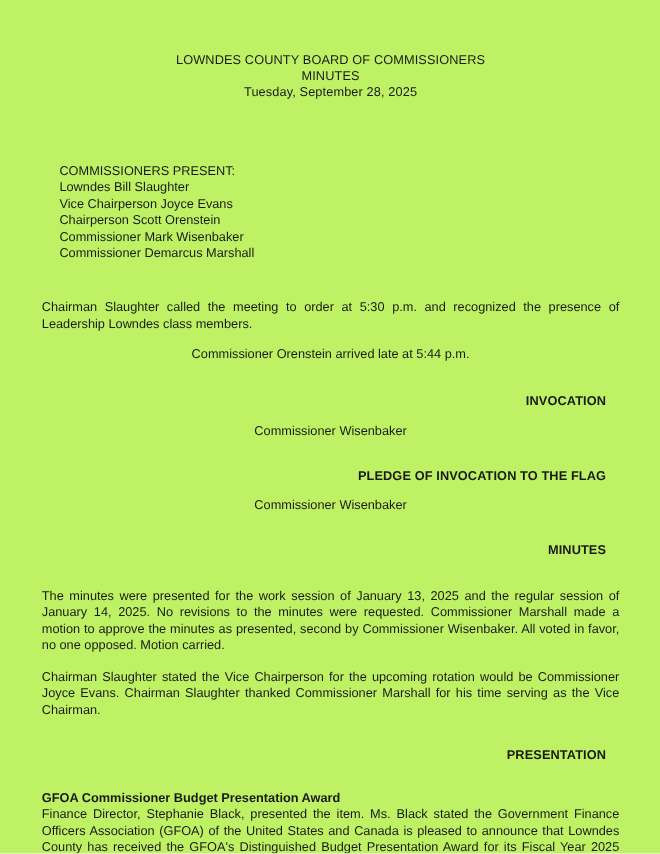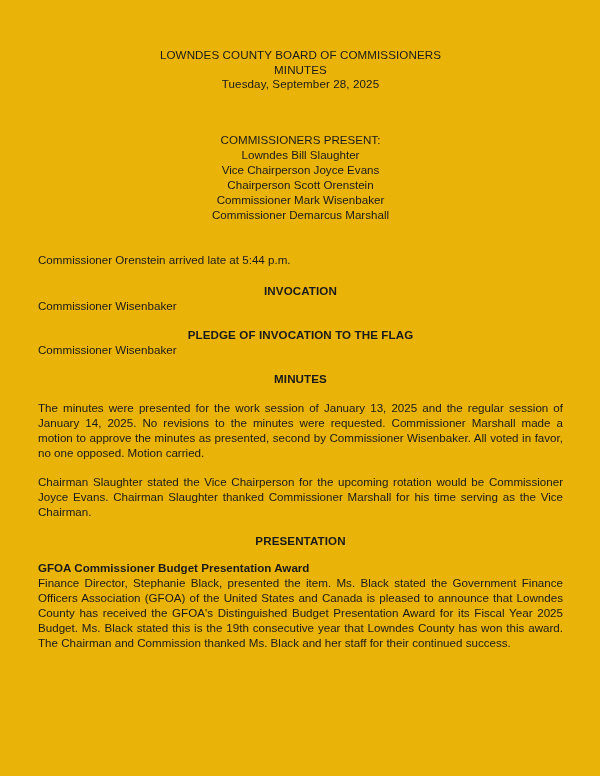--- a/index.html
+++ b/index.html
@@ -12,21 +12,21 @@
     width: 600px;
     height: 776px;
     font-family: "Liberation Sans", sans-serif;
     color: #1a1a1a;
     -webkit-font-smoothing: antialiased;
   }
   .page {
     position: relative;
     width: 600px;
     height: 776px;
-    background: #eab308;
+    background: #bef264;
     box-sizing: border-box;
     padding: 0;
     overflow: hidden;
   }
   .doc-body {
     position: absolute;
     left: 38px;
     top: 0;
     width: 525px;
   }
@@ -43,42 +43,42 @@
     white-space: nowrap;
   }
   
   .para {
     font-size: 11.6px;
     line-height: 15px;
     text-align: justify;
     margin: 0;
   }
   .para.left {
-    text-align: left;
+    text-align: center;
   }
   .heading {
     font-size: 11.6px;
     line-height: 15px;
     font-weight: bold;
-    margin: 0;
-    text-align: center;
+    margin: 12px;
+    text-align: right;
     letter-spacing: 0.1px;
   }
   .subheading {
     font-size: 11.6px;
     line-height: 15px;
     font-weight: bold;
     margin: 0;
     text-align: left;
   }
   .roster {
     font-size: 11.6px;
     line-height: 15px;
-    margin: 0;
-    text-align: center;
+    margin: 16px;
+    text-align: left;
   }
   .roster .roster-line {
     display: block;
     white-space: nowrap;
   }
   
   .sp-40 { height: 40px; }
   .sp-18 { height: 18px; }
   .sp-16 { height: 16px; }
   .sp-14 { height: 14px; }
@@ -102,20 +102,21 @@
       <span class="roster-line">COMMISSIONERS PRESENT:</span>
       <span class="roster-line">Lowndes Bill Slaughter</span>
       <span class="roster-line">Vice Chairperson Joyce Evans</span>
       <span class="roster-line">Chairperson Scott Orenstein</span>
       <span class="roster-line">Commissioner Mark Wisenbaker</span>
       <span class="roster-line">Commissioner Demarcus Marshall</span>
     </div>
 
     <div class="sp-18"></div>
 
+    <p class="para">Chairman Slaughter called the meeting to order at 5:30 p.m. and recognized the presence of Leadership Lowndes class members.</p>
 
     <div class="sp-12"></div>
 
     <p class="para left">Commissioner Orenstein arrived late at 5:44 p.m.</p>
 
     <div class="sp-16"></div>
 
     <p class="heading">INVOCATION</p>
     <p class="para left">Commissioner Wisenbaker</p>
 

